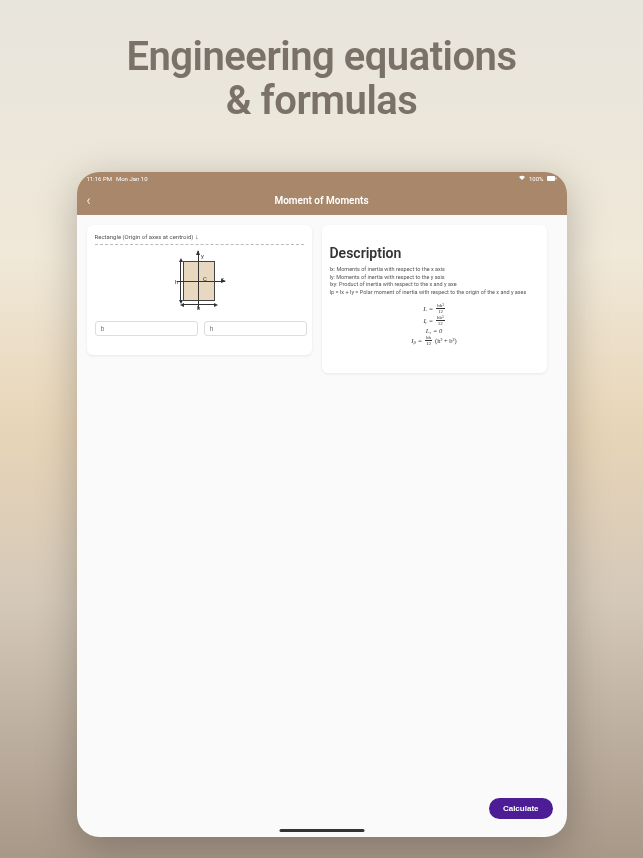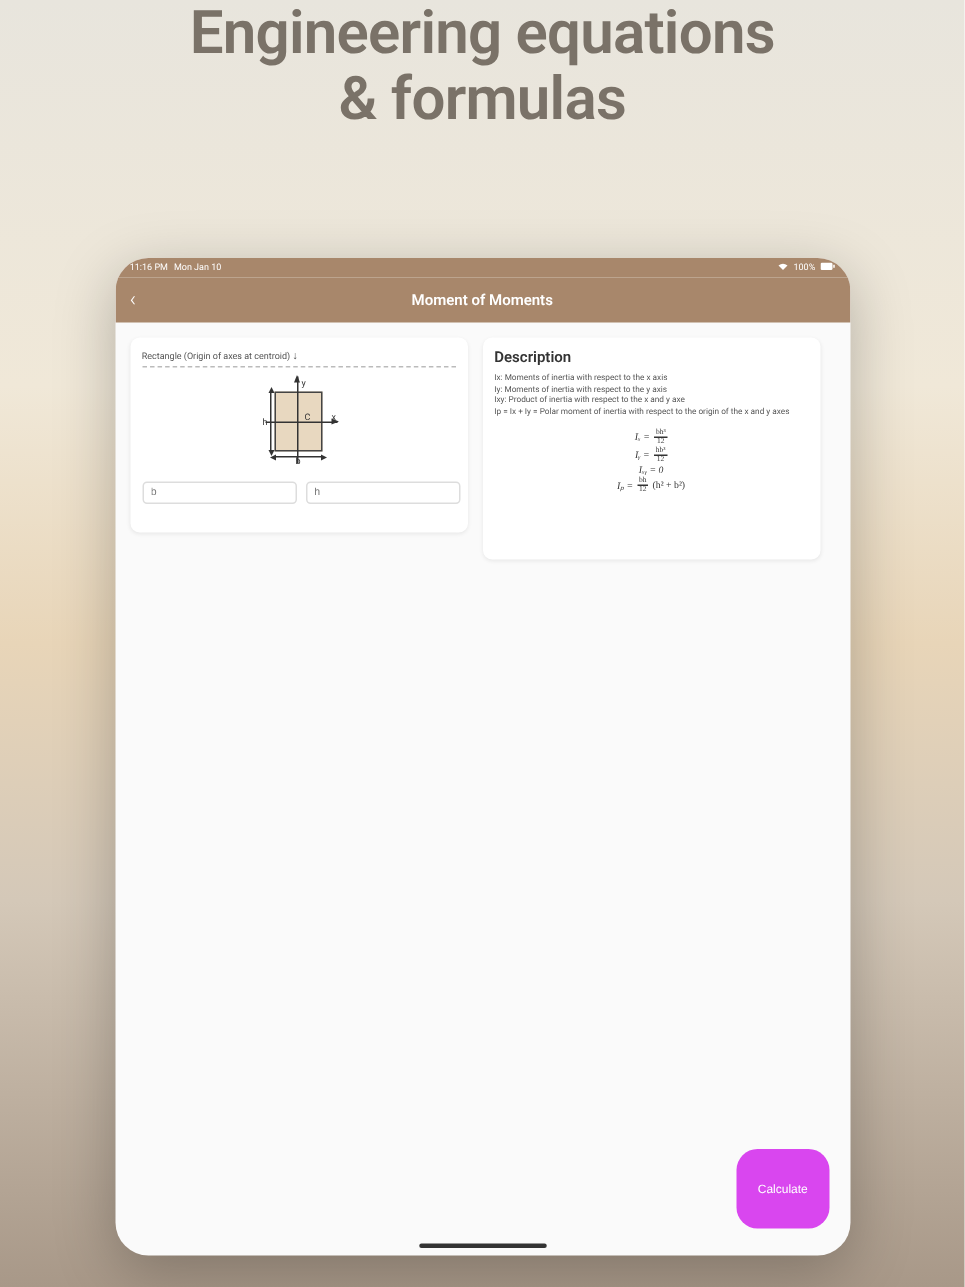--- a/index.html
+++ b/index.html
@@ -6,20 +6,21 @@
     body {
       width: 643px;
       height: 858px;
       font-family: -apple-system, BlinkMacSystemFont, 'Segoe UI', Roboto, sans-serif;
       background: linear-gradient(to bottom, #e8e5dd 0%, #f0e8d8 30%, #e8d5b8 50%, #d4c8b8 70%, #a89888 100%);
       position: relative;
       overflow: hidden;
     }
     .hero-title {
       text-align: center;
+      padding-top: 35px;
       color: #7a7268;
       font-size: 40px;
       font-weight: 600;
       line-height: 1.1;
       letter-spacing: -0.5px;
     }
     .device-frame {
       position: absolute;
       left: 50%;
       top: 172px;
@@ -178,24 +179,25 @@
     .inp {
       flex: 1;
       border: 1px solid #ddd;
       border-radius: 3px;
       padding: 3px 5px;
       font-size: 7px;
       color: #999;
       background: #fff;
     }
     .desc-title {
-      font-size: 10px;
+      font-size: 14px;
       font-weight: 600;
       color: #333;
       margin-bottom: 5px;
+      margin-top: 12px;
     }
     .desc-line {
       font-size: 5.5px;
       color: #555;
       line-height: 1.4;
     }
     .formulas {
       margin-top: 6px;
       text-align: center;
       font-family: 'Times New Roman', serif;
@@ -216,27 +218,27 @@
       font-size: 5px;
       line-height: 1;
     }
     .frac .num { border-bottom: 0.5px solid #333; padding: 0 1px; }
     .frac .den { padding: 0 1px; }
     .f-sub { font-style: italic; }
     .calc-btn {
       position: absolute;
       bottom: 18px;
       right: 14px;
-      background: #d946ef;
+      background: #4c1d95;
       color: #fff;
       border: none;
       border-radius: 14px;
-      padding: 22px 14px;
+      padding: 6px 14px;
       font-size: 8px;
-      font-weight: 400;
+      font-weight: 700;
     }
     .home-indicator {
       position: absolute;
       bottom: 5px;
       left: 50%;
       transform: translateX(-50%);
       width: 85px;
       height: 3px;
       background: #333;
       border-radius: 2px;

